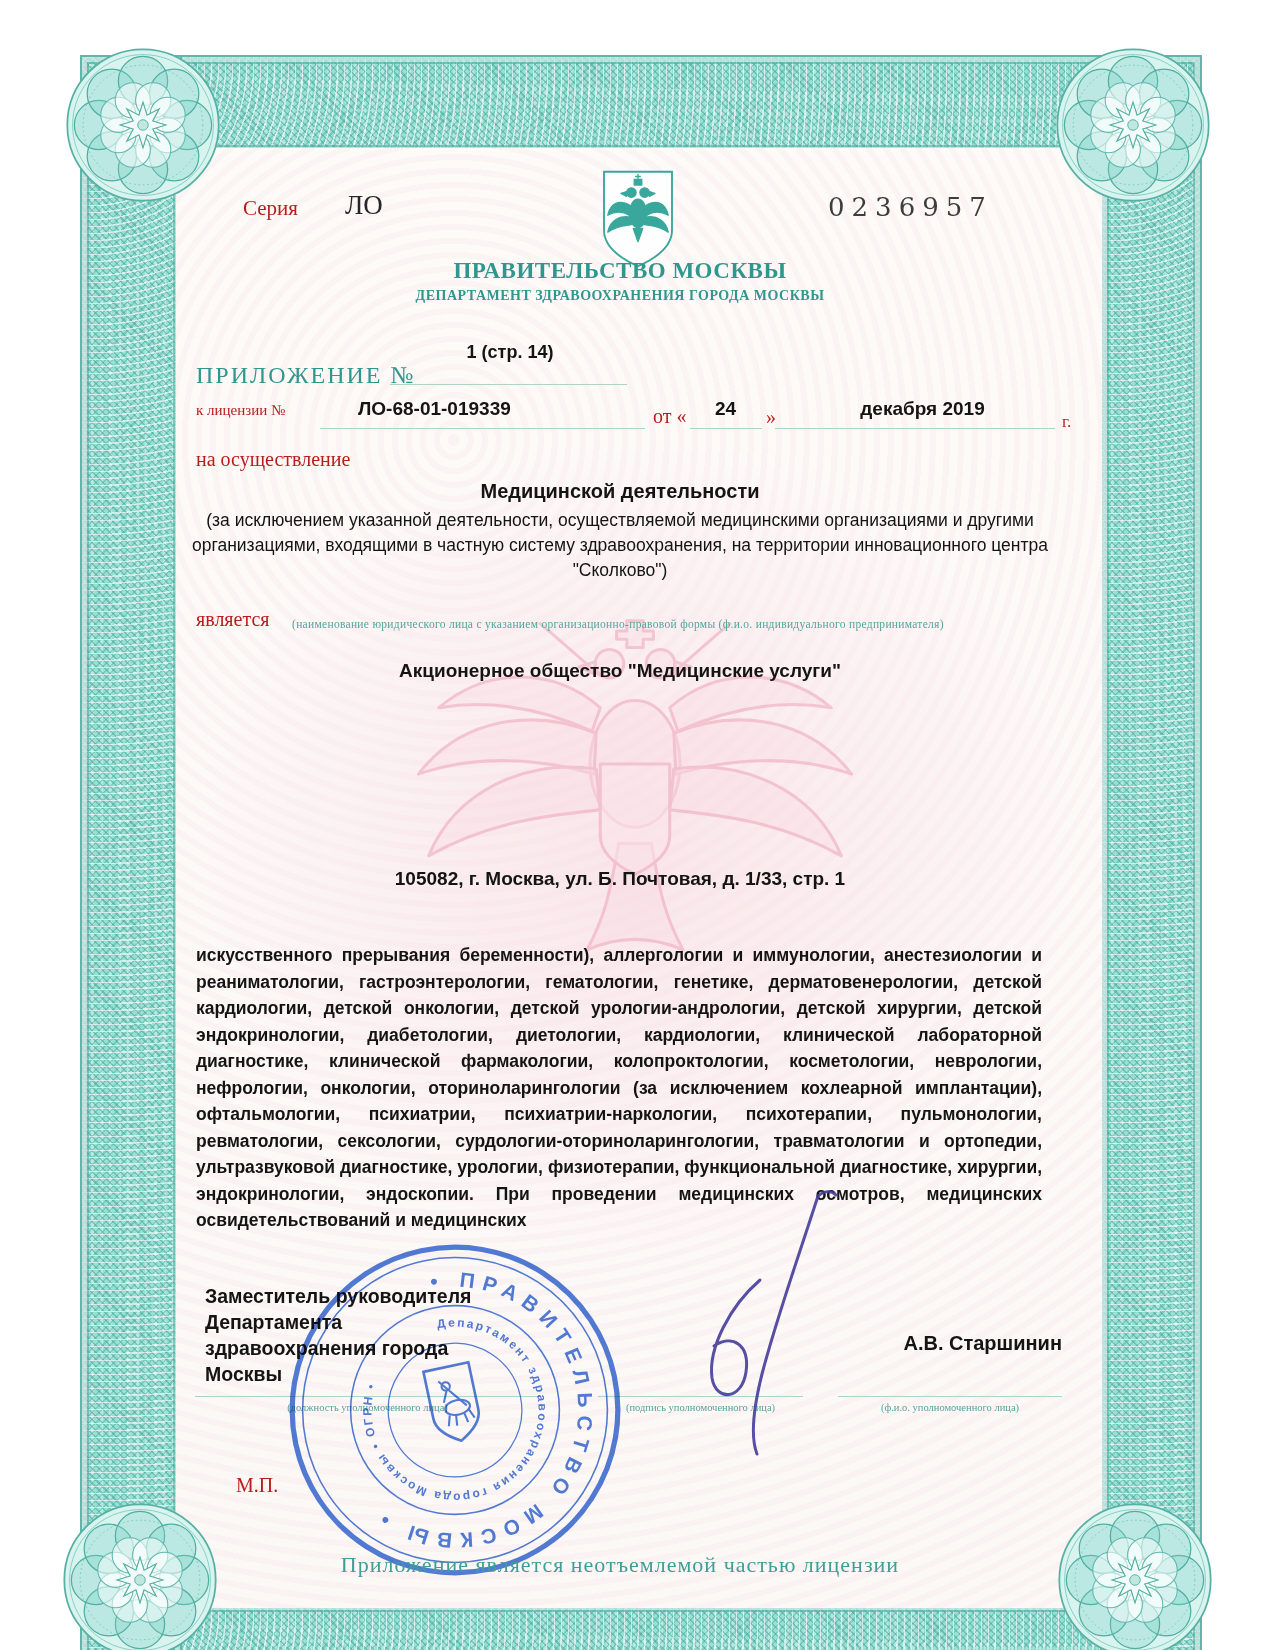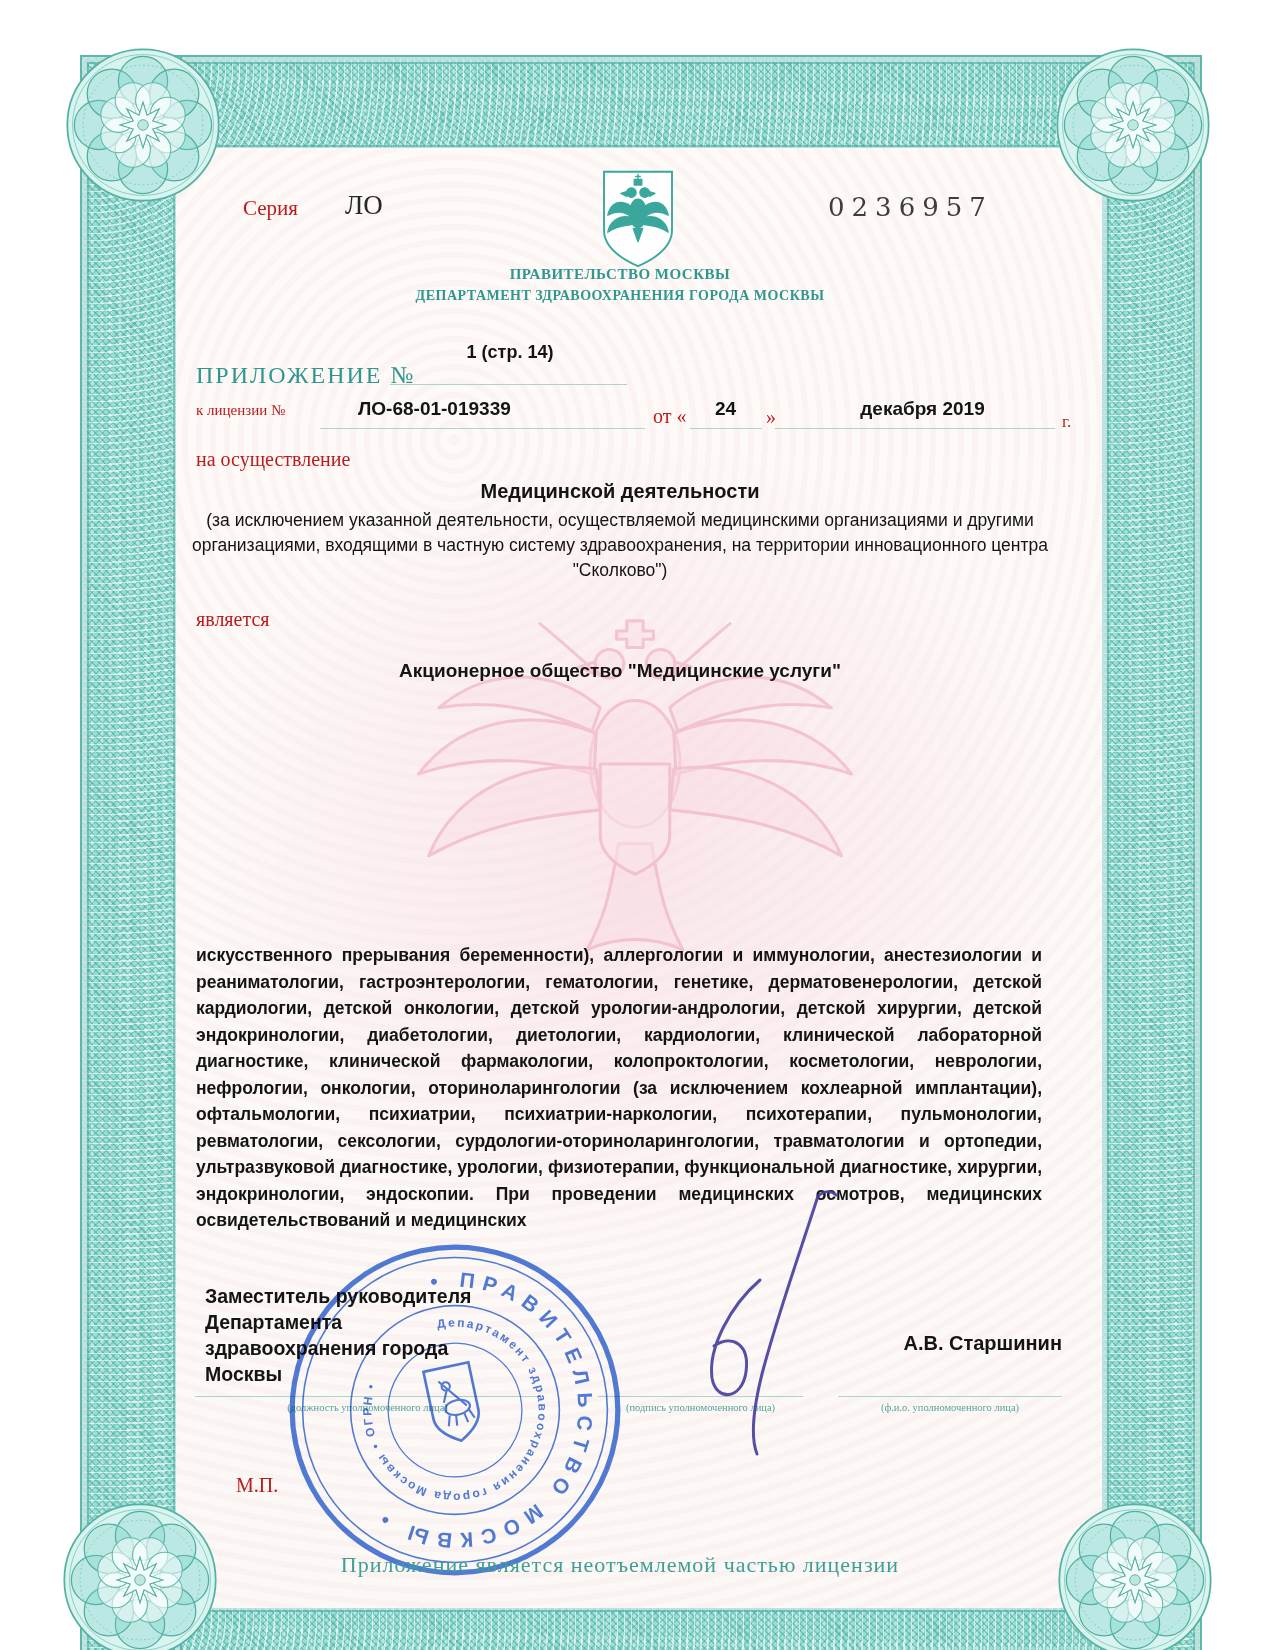--- a/index.html
+++ b/index.html
@@ -136,21 +136,21 @@
       <path d="M32,40 C20,33 11,37 8,50 C17,45 25,46 32,51 Z"></path>
       <path d="M48,40 C60,33 69,37 72,50 C63,45 55,46 48,51 Z"></path>
       <path d="M32,52 C19,50 10,57 8,68 C18,61 27,61 33,60 Z"></path>
       <path d="M48,52 C61,50 70,57 72,68 C62,61 53,61 47,60 Z"></path>
       <path d="M35,64 l5,14 l5,-14 z"></path>
     </g>
   </svg>
 
   <div class="abs" style="left:828px;top:192px;width:240px;font-family:'DejaVu Serif',serif;font-size:26px;letter-spacing:7px;color:#3d3d3f;">0236957</div>
 
-  <div class="abs teal serif center" style="left:180px;top:266px;width:880px;font-size:15px;font-weight:bold;letter-spacing:.5px;">ПРАВИТЕЛЬСТВО МОСКВЫ</div>
+  <div class="abs teal serif center" style="left:180px;top:258px;width:880px;font-size:23px;font-weight:bold;letter-spacing:.5px;">ПРАВИТЕЛЬСТВО МОСКВЫ</div>
   <div class="abs teal serif center" style="left:180px;top:288px;width:880px;font-size:14px;font-weight:bold;letter-spacing:.5px;">ДЕПАРТАМЕНТ ЗДРАВООХРАНЕНИЯ ГОРОДА МОСКВЫ</div>
 
   <div class="abs teal serif" style="left:196px;top:352px;font-size:24px;letter-spacing:2px;margin-top:10px;">ПРИЛОЖЕНИЕ  №</div>
   <div class="abs val" style="left:400px;top:342px;width:220px;text-align:center;font-size:18px;">1 (стр. 14)</div>
   <div class="uline" style="left:390px;top:384px;width:237px;"></div>
 
   <div class="abs teal-light serif" style="left:196px;top:402px;font-size:15px;">к лицензии №</div>
   <div class="abs val" style="left:358px;top:398px;font-size:19px;">ЛО-68-01-019339</div>
   <div class="uline" style="left:320px;top:428px;width:325px;"></div>
   <div class="abs teal-light serif" style="left:653px;top:405px;font-size:20px;">от «</div>
@@ -160,22 +160,24 @@
   <div class="abs val" style="left:790px;top:398px;width:265px;text-align:center;font-size:19px;">декабря 2019</div>
   <div class="uline" style="left:775px;top:428px;width:280px;"></div>
   <div class="abs teal-light serif" style="left:1062px;top:412px;font-size:17px;">г.</div>
 
   <div class="abs teal-light serif" style="left:196px;top:448px;font-size:20px;">на осуществление</div>
 
   <div class="abs val center" style="left:180px;top:480px;width:880px;font-size:20px;">Медицинской деятельности</div>
   <div class="abs val center" style="left:186px;top:508px;width:868px;font-size:17.5px;font-weight:normal;line-height:25px;">(за исключением указанной деятельности, осуществляемой медицинскими организациями и другими организациями, входящими в частную систему здравоохранения, на территории инновационного центра "Сколково")</div>
 
   <div class="abs teal-light serif" style="left:196px;top:608px;font-size:20px;">является</div>
+  <div class="abs hint" style="left:292px;top:618px;width:770px;">(наименование юридического лица с указанием организационно-правовой формы  (ф.и.о. индивидуального предпринимателя)</div>
   <div class="abs val center" style="left:180px;top:660px;width:880px;font-size:19px;">Акционерное общество "Медицинские услуги"</div>
 
+  <div class="abs val center" style="left:180px;top:868px;width:880px;font-size:19px;">105082, г. Москва, ул. Б. Почтовая, д. 1/33, стр. 1</div>
 
   <div class="abs val" style="left:196px;top:942px;width:846px;font-size:17.5px;line-height:26.5px;text-align:justify;">искусственного прерывания беременности), аллергологии и иммунологии, анестезиологии и реаниматологии, гастроэнтерологии, гематологии, генетике, дерматовенерологии, детской кардиологии, детской онкологии, детской урологии-андрологии, детской хирургии, детской эндокринологии, диабетологии, диетологии, кардиологии, клинической лабораторной диагностике, клинической фармакологии, колопроктологии, косметологии, неврологии, нефрологии, онкологии, оториноларингологии (за исключением кохлеарной имплантации), офтальмологии, психиатрии, психиатрии-наркологии, психотерапии, пульмонологии, ревматологии, сексологии, сурдологии-оториноларингологии, травматологии и ортопедии, ультразвуковой диагностике, урологии, физиотерапии, функциональной диагностике, хирургии, эндокринологии, эндоскопии. При проведении медицинских осмотров, медицинских освидетельствований и медицинских</div>
 
   <div class="abs val" style="left:205px;top:1283px;width:312px;font-size:19.5px;line-height:26px;">Заместитель руководителя Департамента здравоохранения города Москвы</div>
   <div class="abs val" style="left:840px;top:1332px;width:222px;text-align:right;font-size:20px;">А.В. Старшинин</div>
 
   <div class="uline" style="left:195px;top:1396px;width:345px;"></div>
   <div class="uline" style="left:598px;top:1396px;width:205px;"></div>
   <div class="uline" style="left:838px;top:1396px;width:224px;"></div>
   <div class="cap" style="left:195px;top:1402px;width:345px;">(должность уполномоченного лица)</div>

